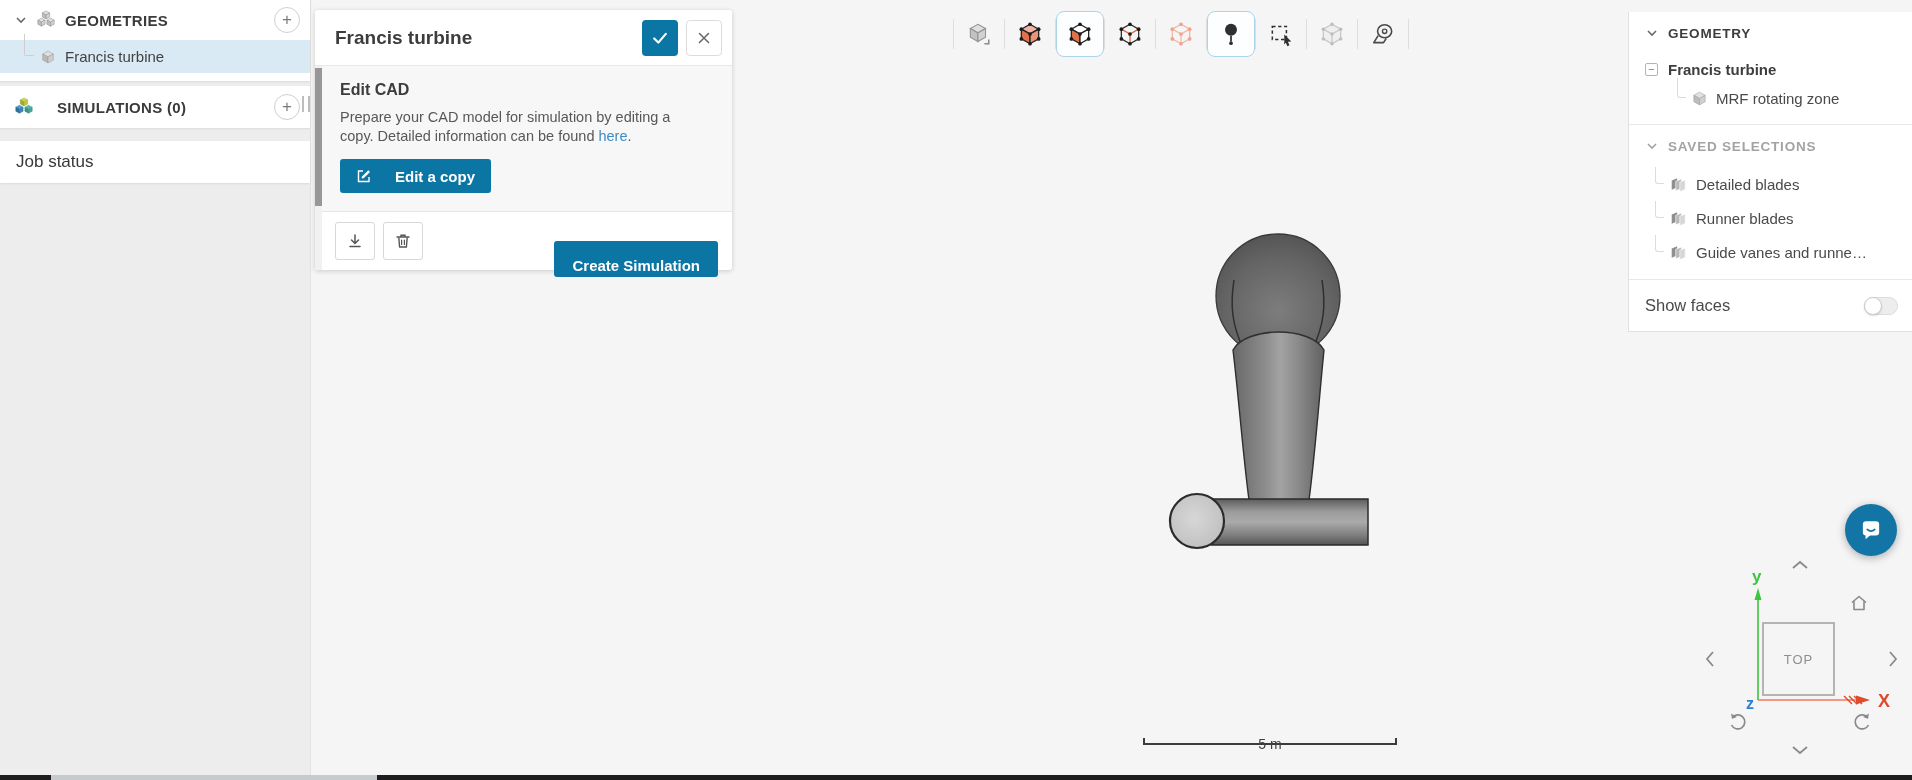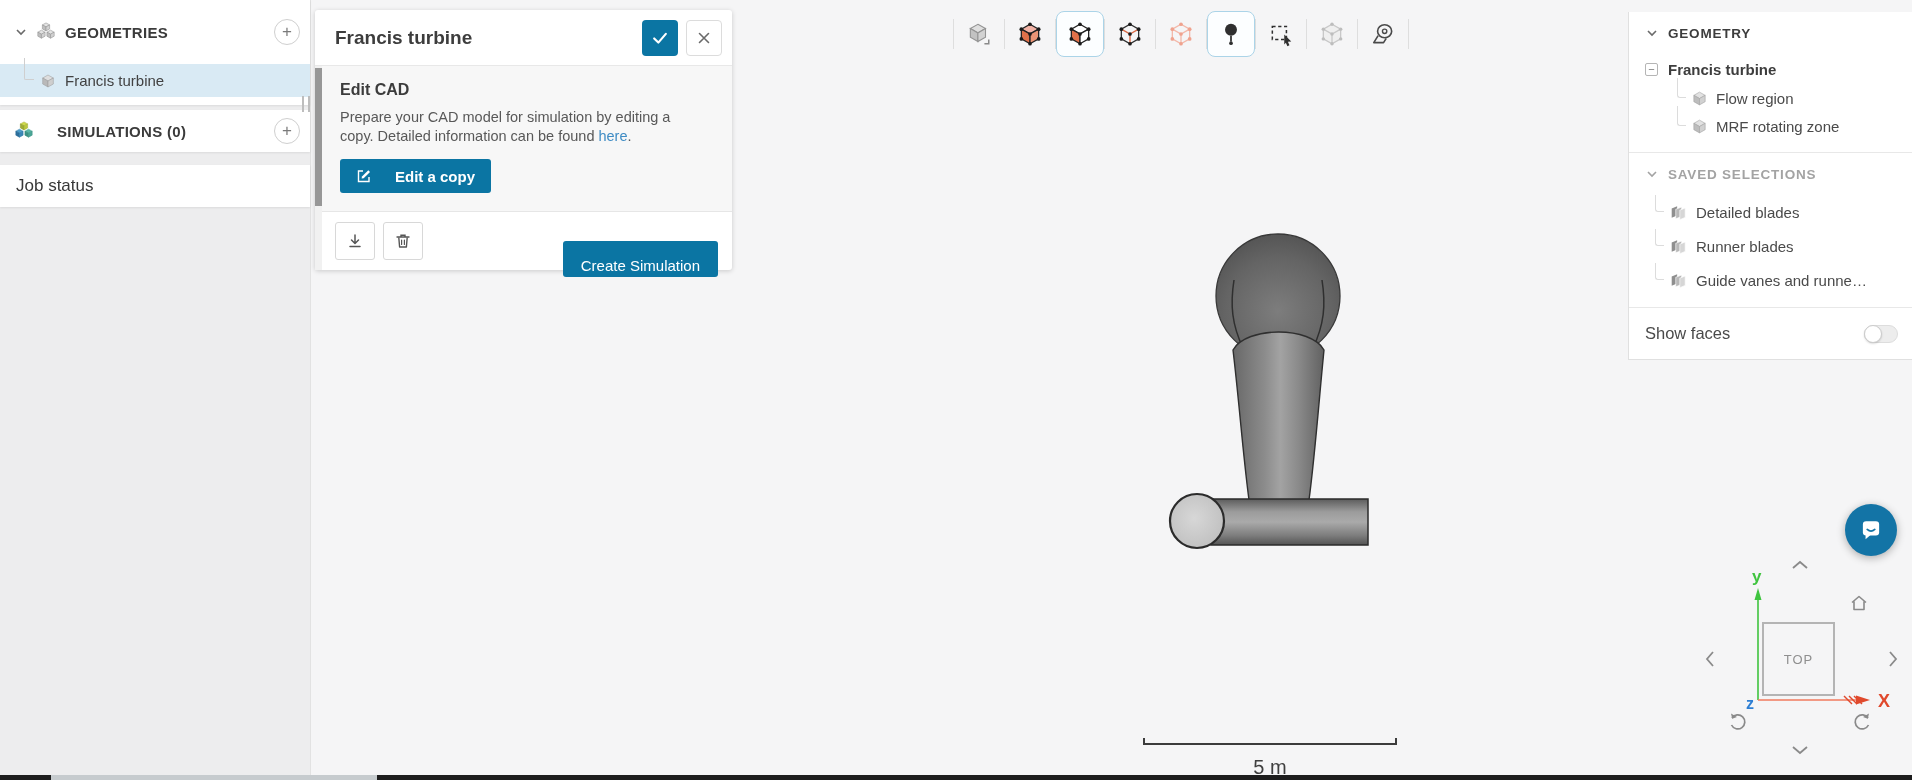--- a/index.html
+++ b/index.html
@@ -4,21 +4,21 @@
 <style>
   * { margin:0; padding:0; box-sizing:border-box; }
   html,body { width:1912px; height:780px; overflow:hidden; }
   body { font-family:"Liberation Sans", sans-serif; background:#f5f5f6; color:#3d3d3d; }
   .stage { position:relative; width:1912px; height:780px; overflow:hidden; }
 
   
   .left-sidebar { position:absolute; left:0; top:0; width:311px; height:775px;
     background:#ededee; border-right:1px solid #e2e2e2; }
   .card { background:#fff; margin:0 0 5px 0; box-shadow:0 1px 2px rgba(0,0,0,.08); }
-  .tree-head { display:flex; align-items:center; height:64px; padding:0 10px 0 14px; }
+  .tree-head { display:flex; align-items:center; height:40px; padding:0 10px 0 14px; }
   .tree-head .lbl { font-size:15px; font-weight:700; color:#3b3b3b; letter-spacing:.3px; margin-left:9px; flex:1; }
   .plus-btn { width:26px; height:26px; border:1px solid #cfcfcf; border-radius:50%;
     background:#fff; color:#7a7a7a; font-size:17px; line-height:23px; text-align:center; cursor:pointer; }
   .row-item { display:flex; align-items:center; height:33px; padding-left:40px; font-size:15px; color:#424242; position:relative; }
   .row-item.selected { background:#d9eaf4; }
   .connector { position:absolute; left:24px; top:-6px; width:10px; height:22px;
     border-left:1px solid #cfcfcf; border-bottom:1px solid #cfcfcf; border-radius:0 0 0 2px; }
   .row-item .lbl { margin-left:9px; }
   .job-card { height:42px; display:flex; align-items:center; padding-left:16px;
     font-size:17px; color:#383838; }
@@ -45,21 +45,21 @@
   .btn-edit-copy { margin-top:13px; height:34px; padding:0 16px; border:none; border-radius:3px;
     background:#0b75a3; color:#fff; font-size:15px; font-weight:600; display:inline-flex;
     align-items:center; gap:23px; cursor:pointer; font-family:inherit; }
   .geo-info-row { height:57px; display:flex; align-items:center; padding-left:21px;
     border-bottom:1px solid #e6e6e6; cursor:pointer; }
   .geo-info-row .lbl { font-size:15.5px; font-weight:700; color:#3e3e3e; margin-left:13px; }
   .panel-footer { height:58px; display:flex; align-items:center; padding:0 14px 0 20px; }
   .icon-btn { width:40px; height:38px; border:1px solid #d8d8d8; border-radius:3px; background:#fff;
     display:flex; align-items:center; justify-content:center; cursor:pointer; margin-right:8px; }
   .btn-create { margin-left:auto; height:36px; padding:16px 18px; border:none; border-radius:3px;
-    background:#0b75a3; color:#fff; font-size:15px; font-weight:400; cursor:pointer; font-family:inherit;margin-top:36px; }
+    background:#0b75a3; color:#fff; font-size:15px; font-weight:700; cursor:pointer; font-family:inherit;margin-top:36px; }
 
   
   .toolbar { position:absolute; left:953px; top:10px; height:48px; display:flex; align-items:center; }
   .tb-divider { width:1px; height:30px; background:#dedede; }
   .tb-cell { width:50px; height:48px; display:flex; align-items:center; justify-content:center; cursor:pointer; }
   .tb-cell.active { width:48px; height:46px; border:1px solid #abd4e8; border-radius:8px; background:#fcfeff; }
   .tb-cell.disabled { cursor:default; }
 
   
   .right-panel { position:absolute; left:1628px; top:12px; width:284px; background:#fff;
@@ -84,22 +84,22 @@
   .show-faces { display:flex; align-items:center; height:52px; padding:0 14px 0 16px; border-top:1px solid #e8e8e8; margin-top:10px; }
   .show-faces .lbl { font-size:16.5px; color:#4a4a4a; flex:1; }
   .toggle { width:34px; height:18px; border-radius:9px; background:#ededed; border:1px solid #ddd; position:relative; cursor:pointer; }
   .toggle .knob { position:absolute; left:-1px; top:-1px; width:18px; height:18px; border-radius:50%;
     background:#fff; border:1px solid #ccc; box-shadow:0 1px 2px rgba(0,0,0,.15); }
 
   
   .viewport { position:absolute; left:311px; top:0; width:1601px; height:775px; background:#f5f5f6; }
   .scalebar { position:absolute; left:832px; top:738px; width:254px; height:7px;
     border-left:2px solid #3c3c3c; border-right:2px solid #3c3c3c; border-bottom:2px solid #3c3c3c; }
-  .scalebar-label { position:absolute; left:832px; top:756px; width:254px; text-align:center;
-    font-size:20px; color:#3f3f3f; }
+  .scalebar-label { position:absolute; left:832px; top:736px; width:254px; text-align:center;
+    font-size:14px; color:#3f3f3f; }
 
   
   .top-box { position:absolute; left:1762px; top:622px; width:73px; height:74px;
     border:2px solid #b4b4b4; display:flex; align-items:center; justify-content:center; cursor:pointer; }
   .top-box .lbl { font-size:13px; color:#8f8f8f; letter-spacing:1px; }
   .nav-ctl { position:absolute; color:#8a8a8a; cursor:pointer; user-select:none; }
   .chat-btn { position:absolute; left:1845px; top:504px; width:52px; height:52px; border-radius:50%;
     background:#1374a6; box-shadow:0 2px 8px rgba(0,0,0,.3); display:flex; align-items:center; justify-content:center; cursor:pointer; }
 
   
@@ -408,31 +408,20 @@
     </div>
     <div class="rp-child">
       <span class="conn"></span>
       <svg width="17" height="17" viewBox="0 0 24 24">
         <g stroke="#a0a0a0" stroke-width=".8">
             <path d="M12 3 L20 7.5 L12 12 L4 7.5 Z" fill="#e2e2e2"></path>
             <path d="M4 7.5 L12 12 L12 21 L4 16.5 Z" fill="#bdbdbd"></path>
             <path d="M20 7.5 L12 12 L12 21 L20 16.5 Z" fill="#d1d1d1"></path>
           </g>
       </svg>
-      <span class="lbl">Flow region</span>
-    </div>
-    <div class="rp-child">
-      <span class="conn"></span>
-      <svg width="17" height="17" viewBox="0 0 24 24">
-        <g stroke="#a0a0a0" stroke-width=".8">
-            <path d="M12 3 L20 7.5 L12 12 L4 7.5 Z" fill="#e2e2e2"></path>
-            <path d="M4 7.5 L12 12 L12 21 L4 16.5 Z" fill="#bdbdbd"></path>
-            <path d="M20 7.5 L12 12 L12 21 L20 16.5 Z" fill="#d1d1d1"></path>
-          </g>
-      </svg>
       <span class="lbl">MRF rotating zone</span>
     </div>
 
     <div class="rp-divider"></div>
 
     <div class="rp-header muted">
       <svg width="14" height="14" viewBox="0 0 14 14">
           <path d="M3 5 L7 9 L11 5" fill="none" stroke="#a3a3a3" stroke-width="1.6"></path>
         </svg>
       <span class="lbl">SAVED SELECTIONS</span>

